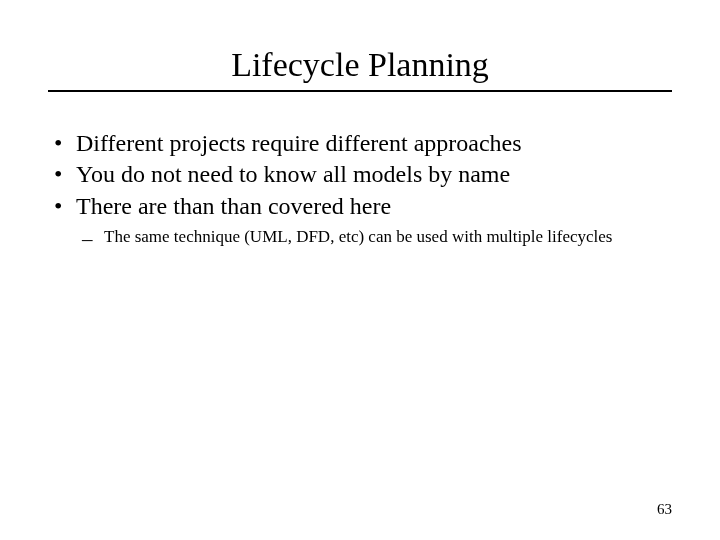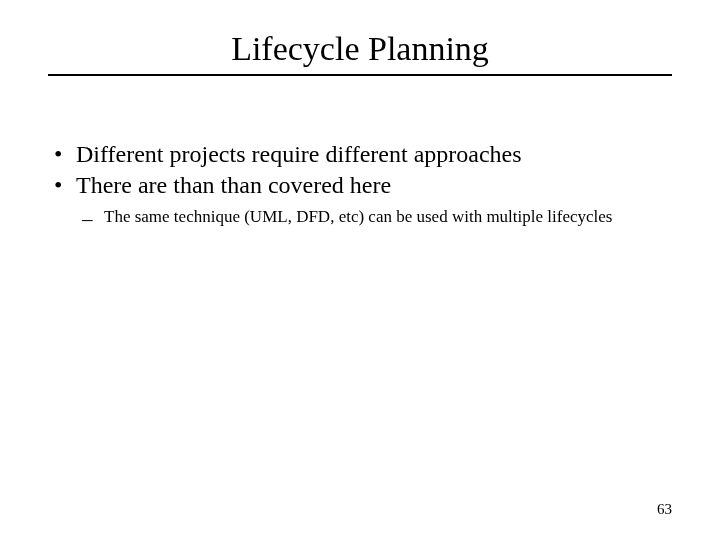--- a/index.html
+++ b/index.html
@@ -20,25 +20,25 @@
       width: 100%;
       height: 100%;
       padding: 30px 48px 20px 48px;
     }
     .title {
       text-align: center;
       font-size: 34px;
       font-weight: normal;
       padding-bottom: 6px;
       border-bottom: 2px solid #000000;
-      margin: 0 auto;
+      margin: 16px auto;
       width: 100%;
     }
     .content {
-      margin-top: 64px;
+      margin-top: 37px;
     }
     ul.bullets {
       list-style: none;
       padding-left: 0;
     }
     ul.bullets > li {
       font-size: 24px;
       line-height: 1.22;
       padding-left: 28px;
       position: relative;
@@ -78,20 +78,21 @@
     }
   </style>
 </head>
 <body>
 
 <div class="slide">
   <h1 class="title">Lifecycle Planning</h1>
   <div class="content">
     <ul class="bullets">
       <li>Different projects require different approaches</li>
+      <li>You do not need to know all models by name</li>
       <li>There are than than covered here</li>
     </ul>
     <ul class="sub-bullets">
       <li>The same technique (UML, DFD, etc) can be used with multiple lifecycles</li>
     </ul>
   </div>
   <div class="page-number">63</div>
 </div>
 
 </body></html>

